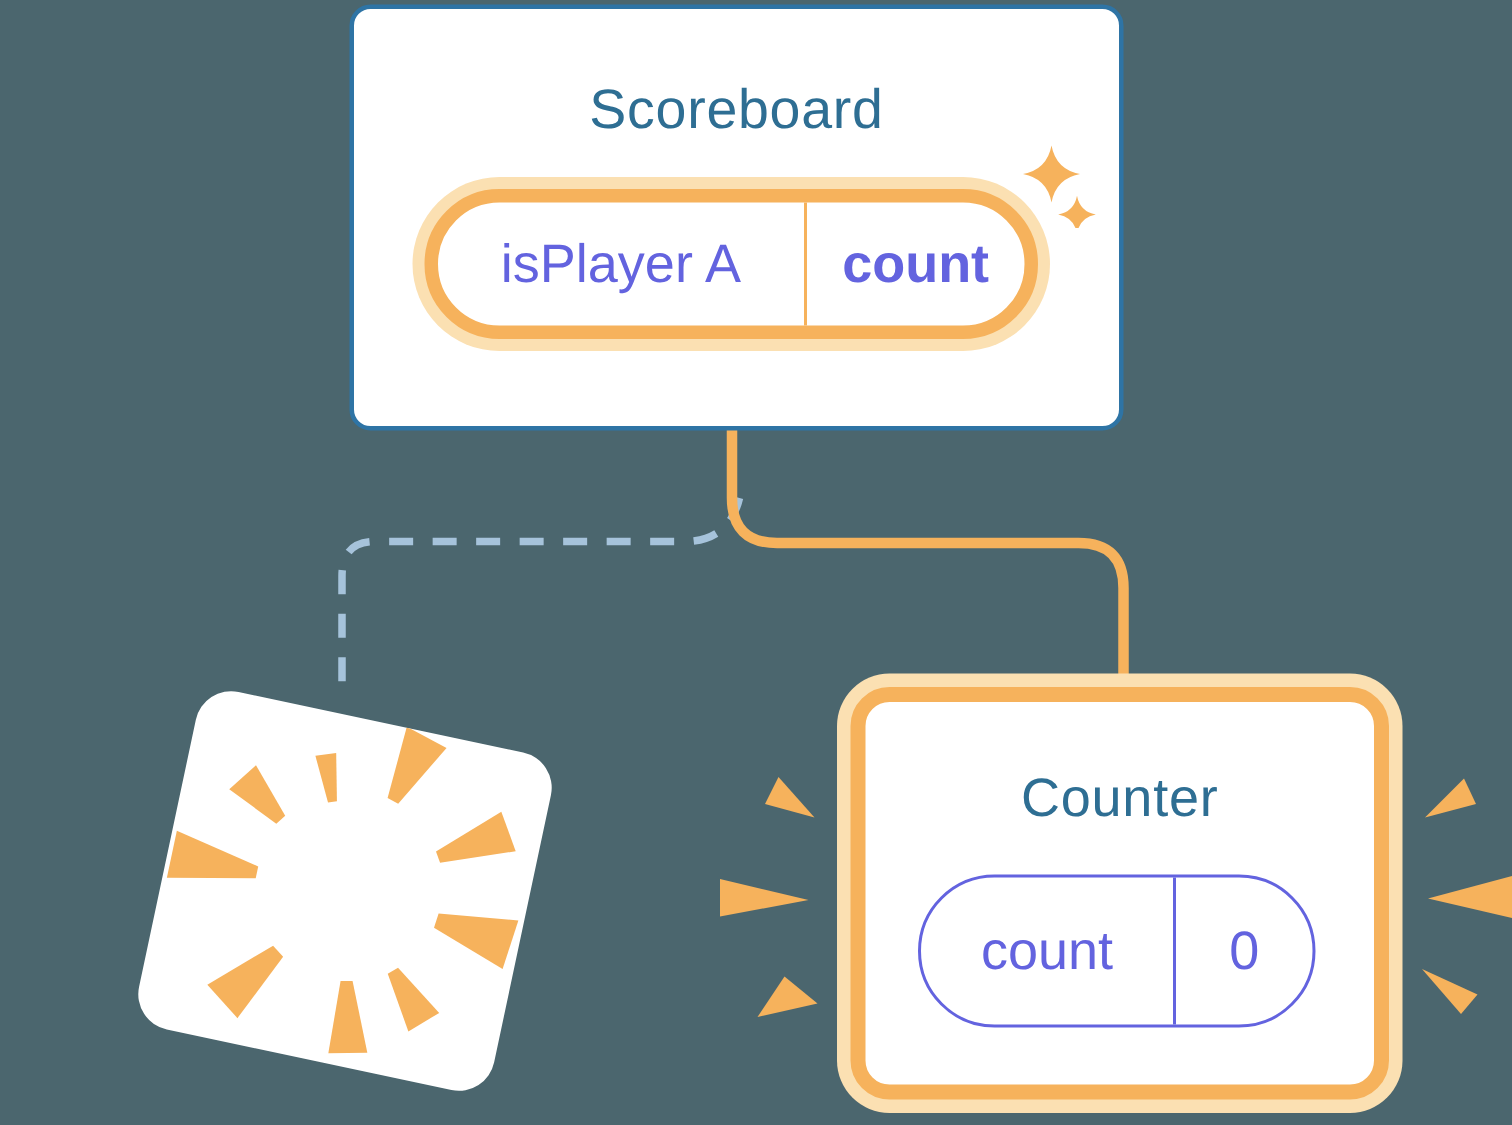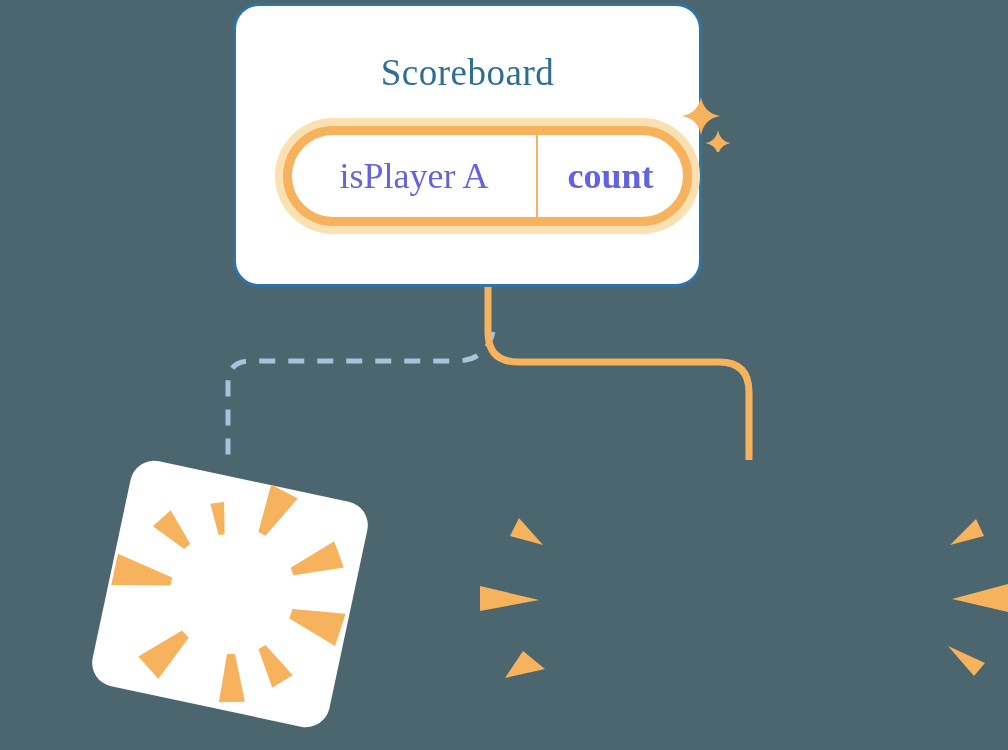--- a/index.html
+++ b/index.html
@@ -21,24 +21,23 @@
 
   .card {
     position: absolute;
     background: var(--card-bg, #fff);
     box-sizing: border-box;
   }
 
   
   .scoreboard {
     left: 233px; top: 3px;
-    width: 469px; height: 284px;
+    width: 516px; height: 284px;
     border: 3px solid var(--border-blue, #2E74A5);
-    border-radius: 26px;
-    font-family: Liberation Serif, serif;
+    border-radius: 14px;
   }
   .card-title {
     position: absolute;
     left: 0; width: 100%;
     text-align: center;
     color: var(--title-blue, #2E6E93);
     font-weight: 500;
     letter-spacing: 0.5px;
   }
   .scoreboard .card-title { top: 48px; font-size: 37px; line-height: 37px; }
@@ -139,20 +138,32 @@
         <span class="pill-value bold">count</span>
       </div>
     </div>
 
     <svg class="sparkles" width="72" height="72" viewBox="0 0 72 72" fill="var(--accent-orange)">
       <path transform="translate(33,36)" d="M0,-19 Q3,-3 19,0 Q3,3 0,19 Q-3,3 -19,0 Q-3,-3 0,-19 Z"></path>
       <path transform="translate(50,63) scale(0.66)" d="M0,-19 Q3,-3 19,0 Q3,3 0,19 Q-3,3 -19,0 Q-3,-3 0,-19 Z"></path>
     </svg>
   </div>
 
+  <div class="card counter">
+    <div class="card-title">Counter</div>
+
+    <div class="state-pill">
+      <div class="pill-section pill-left">
+        <span class="pill-key">count</span>
+      </div>
+      <div class="pill-section pill-right">
+        <span class="pill-value">0</span>
+      </div>
+    </div>
+  </div>
 
   <div class="card burst-card">
     <svg width="242" height="230" viewBox="0 0 242 230" fill="var(--accent-orange)">
       <polygon transform="translate(121,115) rotate(-20)" points="-3,-60 3,-60 7,-92 -7,-92"></polygon>
       <polygon transform="translate(121,115) rotate(16)" points="-4,-68 4,-68 15,-116 -15,-116"></polygon>
       <polygon transform="translate(121,115) rotate(-54)" points="-4,-64 4,-64 12,-102 -12,-102"></polygon>
       <polygon transform="translate(121,115) rotate(-90)" points="-4,-60 4,-60 16,-118 -16,-118"></polygon>
       <polygon transform="translate(121,115) rotate(58)" points="-4,-66 4,-66 14,-116 -14,-116"></polygon>
       <polygon transform="translate(121,115) rotate(-144)" points="-5,-60 5,-60 15,-110 -15,-110"></polygon>
       <polygon transform="translate(121,115) rotate(167)" points="-4,-60 4,-60 13,-108 -13,-108"></polygon>

